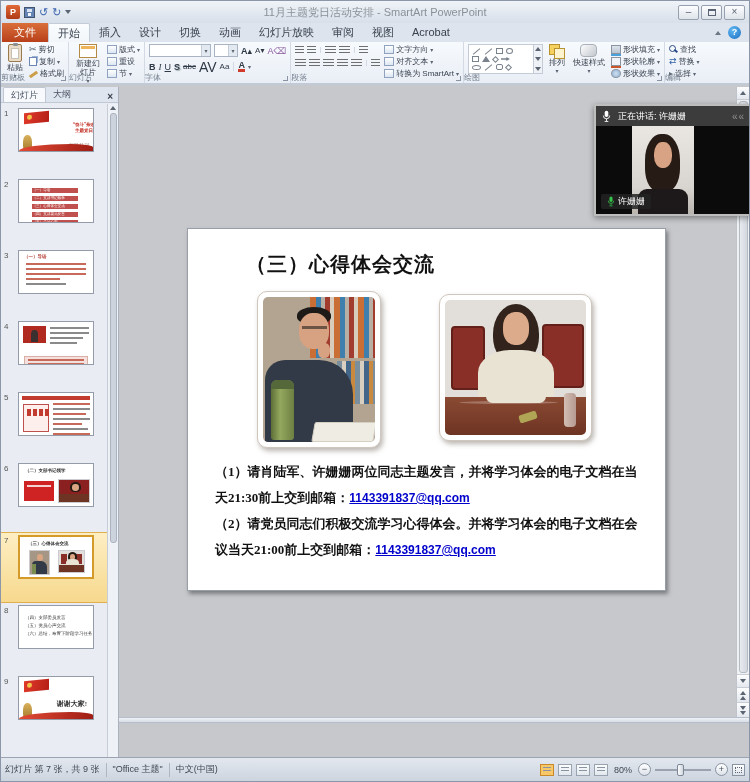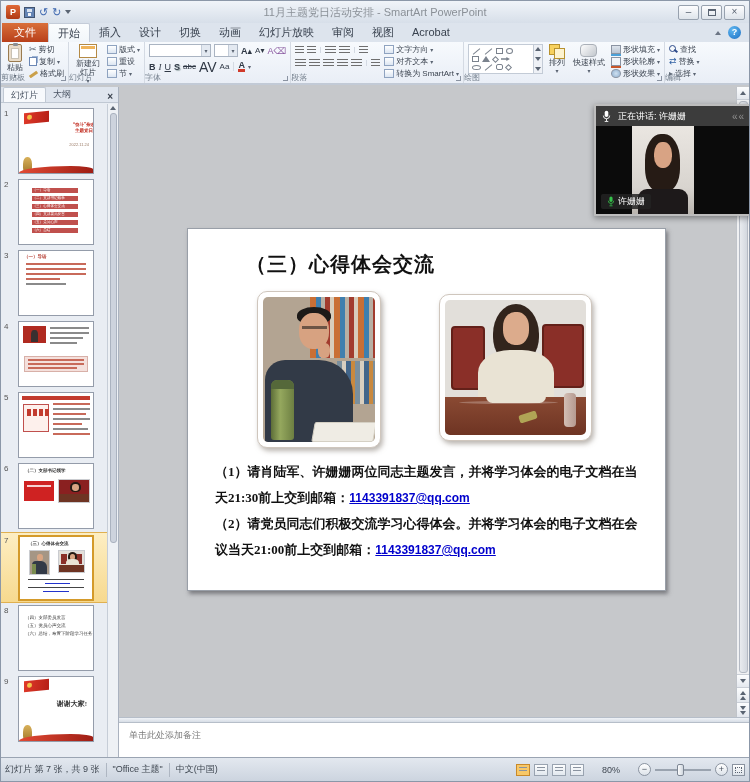--- a/index.html
+++ b/index.html
@@ -89,21 +89,21 @@
 
 .panel{position:absolute;left:0;top:86px;width:118px;bottom:24px;background:#e9edf3;border-right:1px solid #aab2bf}
 .panel-tabs{height:16px;display:flex;align-items:flex-end;border-bottom:1px solid #c0c8d3;background:#dfe5ee;padding-left:2px}
 .ptab{font-size:9px;color:#4a5463;padding:1px 7px;height:15px}
 .ptab.active{background:#f7f9fc;border:1px solid #c0c8d3;border-bottom:none;border-radius:2px 2px 0 0}
 .pclose{margin-left:auto;font-size:10px;font-weight:bold;color:#3a424e;padding:0 5px}
 .thumbs{position:absolute;top:17px;left:0;right:11px;bottom:0;overflow:hidden;padding-top:2px}
 .trow{height:71px;display:flex;padding:2px 0 0 3px}
 .trow.sel{background:linear-gradient(#fdeec3,#f7d98e);border-top:1px solid #e0b050;border-bottom:1px solid #e0b050}
 .tnum{width:14px;font-size:8px;color:#555;padding-top:1px}
-.tbox{width:76px;height:66px;background:#fff;border:1px solid #949caa;position:relative;overflow:hidden;flex:none}
+.tbox{width:76px;height:44px;background:#fff;border:1px solid #949caa;position:relative;overflow:hidden;flex:none}
 .trow.sel .tbox{border:2px solid #d49a2a}
 .pscroll{position:absolute;top:17px;right:0;bottom:0;width:11px;background:#eef1f5;border-left:1px solid #c6cdd7;display:flex;flex-direction:column;align-items:center;padding-top:2px}
 .pthumb{width:7px;height:430px;background:#cdd3dd;border:1px solid #aab2bf;border-radius:3px;margin-top:3px}
 
 
 .zoomwrap{position:absolute;overflow:visible}
 .z5{zoom:.5}.z45{zoom:.45}.z7{zoom:.7}
 .flag{position:absolute;left:5px;top:3px;width:25px;height:11px;background:linear-gradient(100deg,#e03a2a,#b51f16);transform:skewY(-6deg)}
 .emb{position:absolute;left:3px;top:2px;width:5px;height:5px;background:#f3c24a;border-radius:50%}
 .statue{position:absolute;left:4px;bottom:1px;width:9px;height:15px;background:linear-gradient(#d9b15a,#a67c2e);border-radius:45% 45% 30% 30%}
@@ -688,34 +688,33 @@
           <span class="tri-up"></span>
         </div>
       <div class="jumpbtn">
           <span class="tri-dn"></span>
           <span class="tri-dn"></span>
         </div>
     </div>
   </div>
 
   <div class="splitter"></div>
-  <div class="notes"><span>单击此处添加备注</span></div>
 
   <div class="statusbar">
     <span>幻灯片 第 7 张，共 9 张</span>
     <span class="ssep"></span>
     <span>"Office 主题"</span>
     <span class="ssep"></span>
     <span>中文(中国)</span>
     <div class="sright">
       <div class="vic sel"></div>
       <div class="vic"></div>
       <div class="vic"></div>
       <div class="vic"></div>
-      <span style="margin:0 14px">80%</span>
+      <span style="margin:0 2px">80%</span>
       <div class="zoombtn">−</div>
       <div class="slider">
           <div class="sthumb"></div>
         </div>
       <div class="zoombtn">+</div>
       <div class="fitbtn"></div>
     </div>
   </div>
 
   <div class="overlay">

